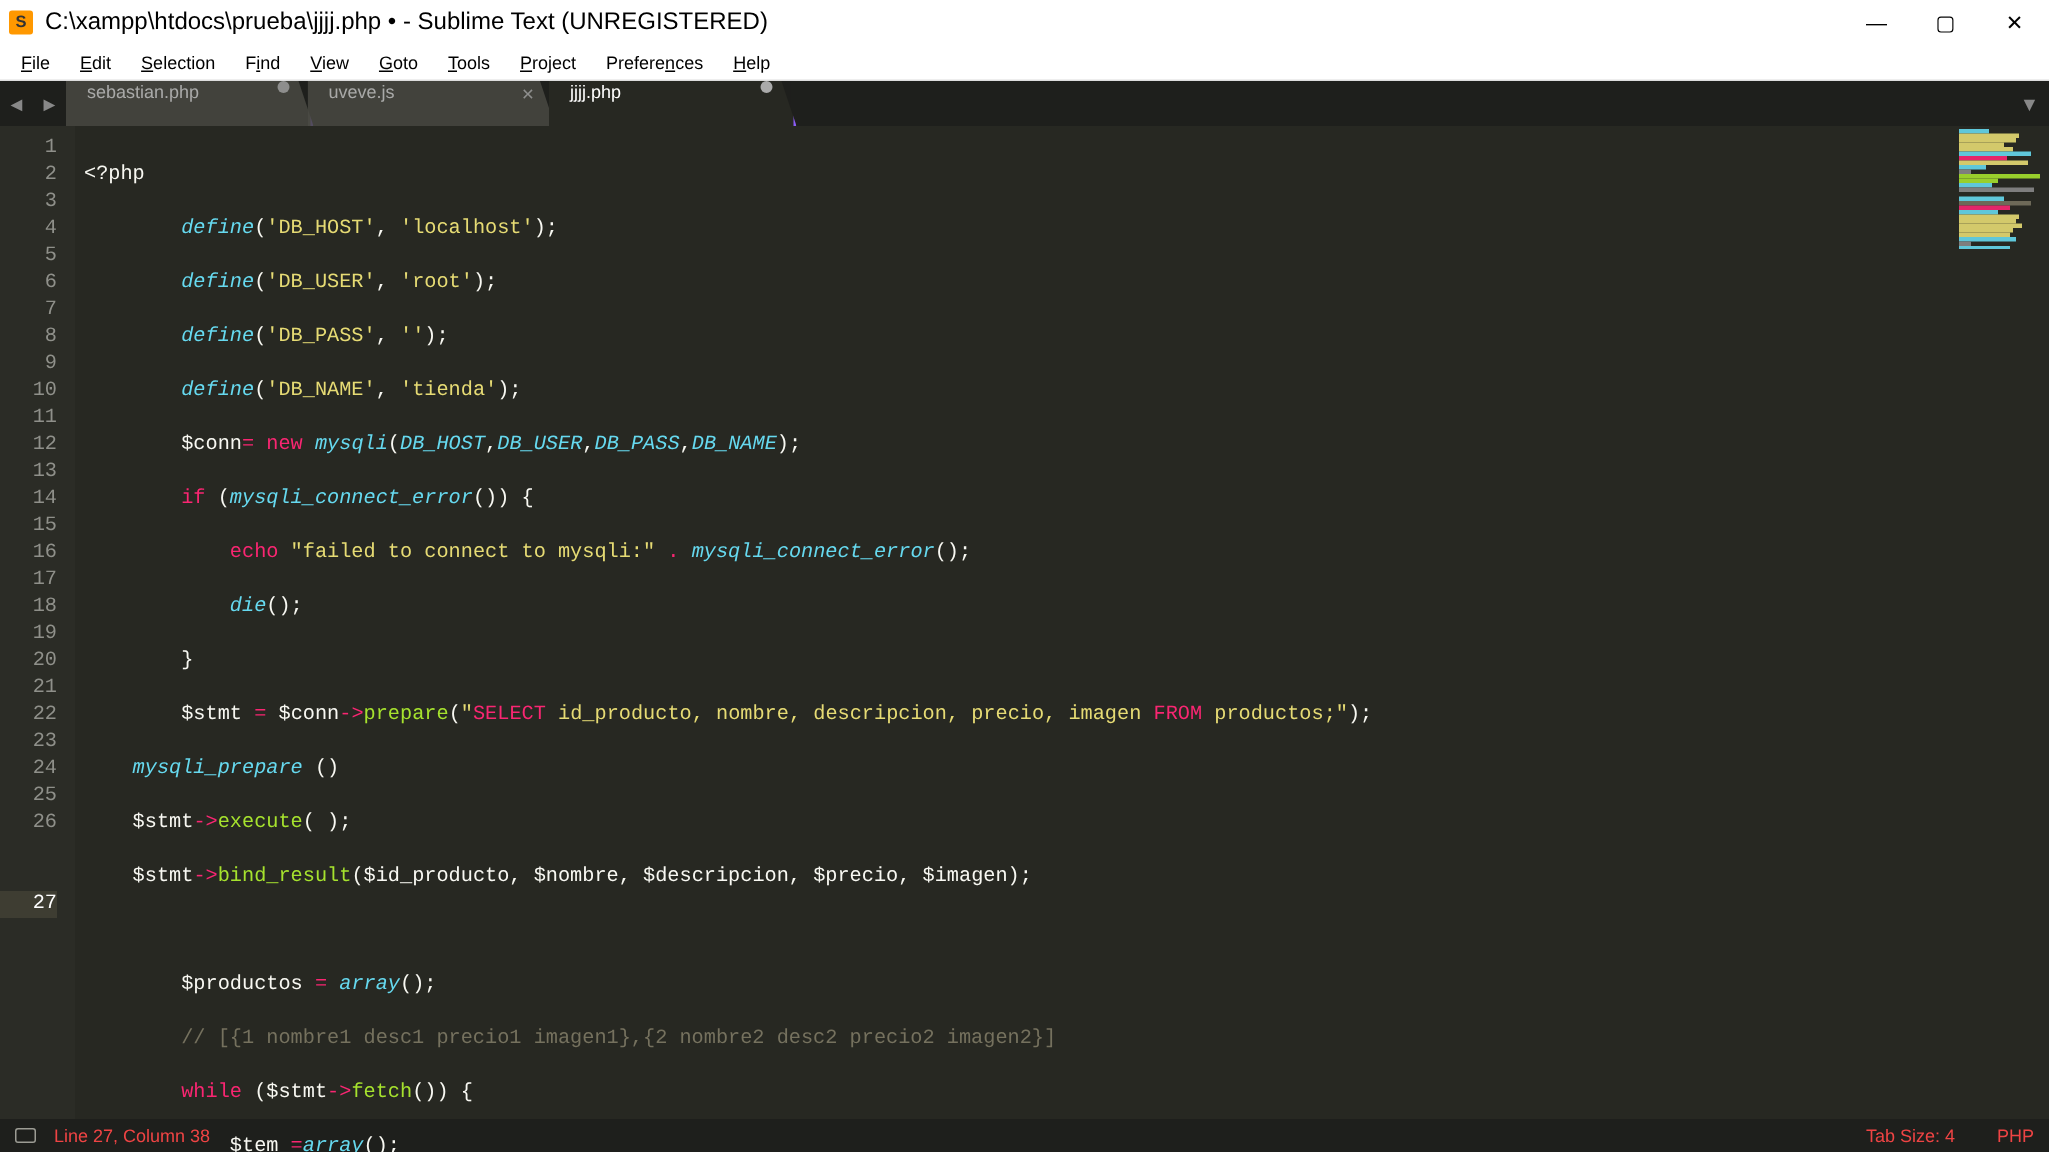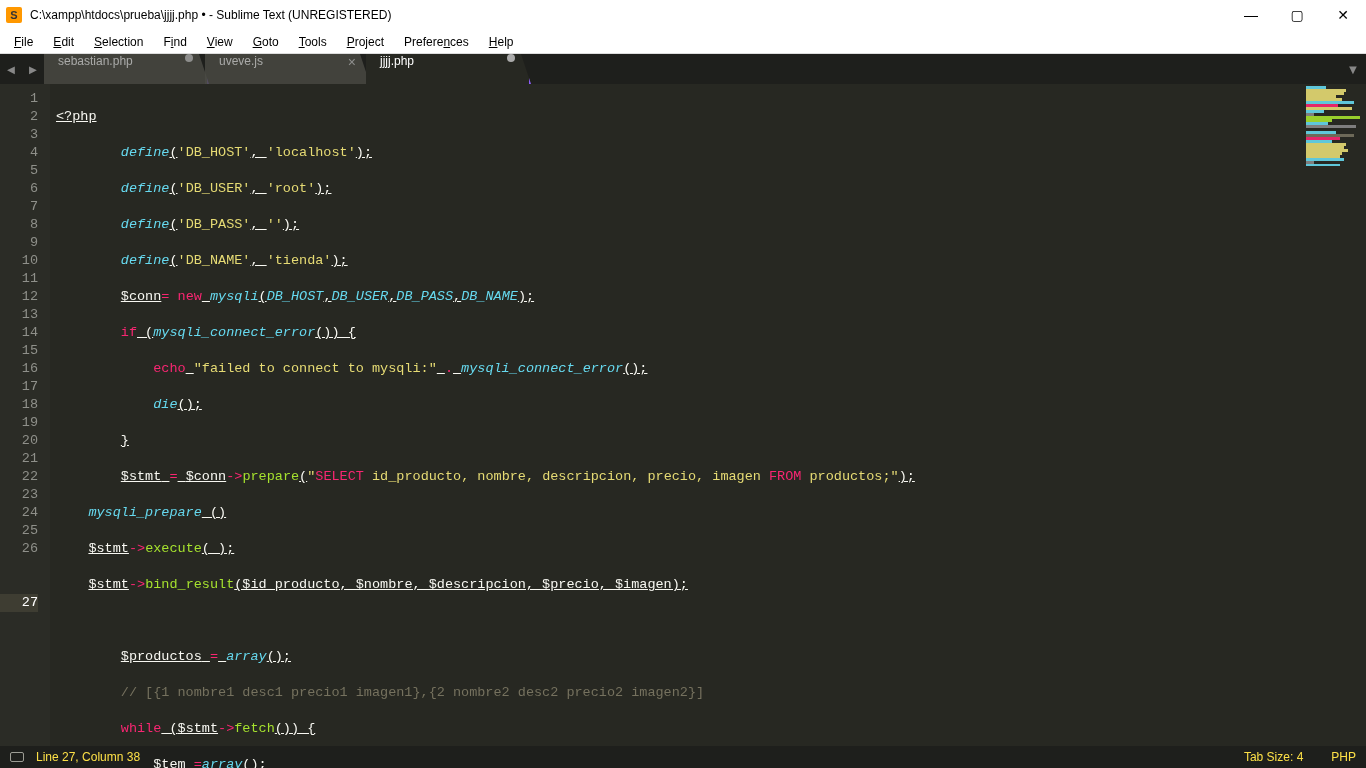--- a/index.html
+++ b/index.html
@@ -20,21 +20,21 @@
   padding: 0 0 0 6px;
 }
 .titlebar .icon {
   width: 16px; height: 16px;
   background: #ff9800;
   border-radius: 2px;
   margin-right: 8px;
   display: flex; align-items: center; justify-content: center;
   color: #333; font-weight: bold; font-size: 11px;
 }
-.titlebar .title { flex: 1; font-size: 12px; color:#000; }
+.titlebar .title { flex: 1; font-size: 16px; color:#000; }
 .winbtns { display: flex; }
 .winbtn {
   width: 46px; height: 30px;
   display: flex; align-items: center; justify-content: center;
   font-size: 14px; color: #000;
 }
 .menubar {
   height: 24px;
   background: #fff;
   display: flex;
@@ -110,42 +110,42 @@
   white-space: pre;
 }
 .cline { height:18px; }
 .c-kw { color:#f92672; }
 .c-func { color:#66d9ef; font-style: italic; }
 .c-funcname { color:#a6e22e; }
 .c-str { color:#e6db74; }
 .c-const { color:#66d9ef; font-style: italic; }
 .c-op { color:#f92672; }
 .c-comment { color:#75715e; }
-.c-white { color:#f8f8f2;text-decoration:underline; }
+.c-white { color:#f8f8f2; }
 .c-ital { font-style: italic; }
 
 .minimap {
   position:absolute;
   top:2px; right:2px;
   width:60px; height:80px;
   background: linear-gradient(#272822,#272822);
   opacity:.9;
   font-size:2px;
   line-height:3px;
   overflow:hidden;
   color:#888;
 }
 .minimap .ml { height:3px; margin-left:2px; }
 
 .statusbar {
   height:22px;
   background:#1e1f1c;
   display:flex;
   align-items:center;
-  color:#fde047;
+  color:#ef4444;
   font-size:12px;
   padding:0 10px;
 }
 .statusbar .st-left { display:flex; align-items:center; gap:12px; }
 .statusbar .spacer { flex:1; }
 .sicon {
   width:14px; height:10px;
   border:1px solid #9c9c94;
   border-radius:2px;
 }

